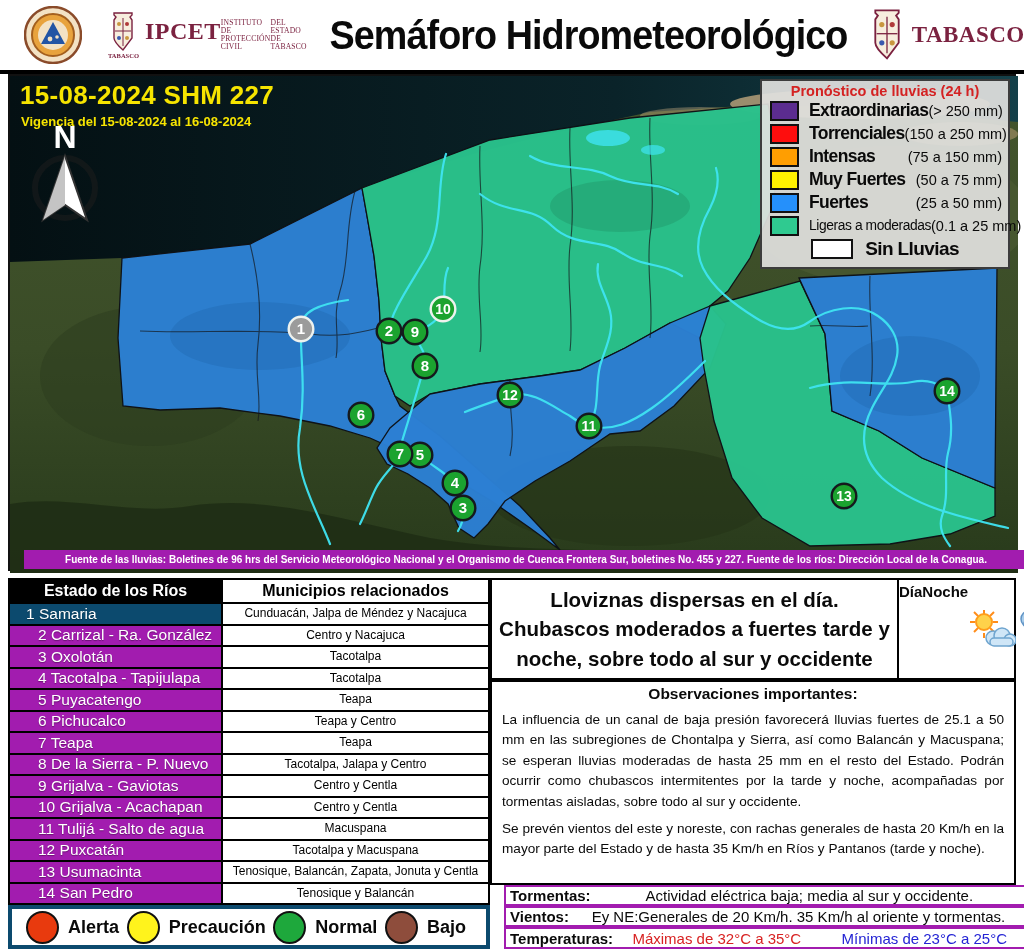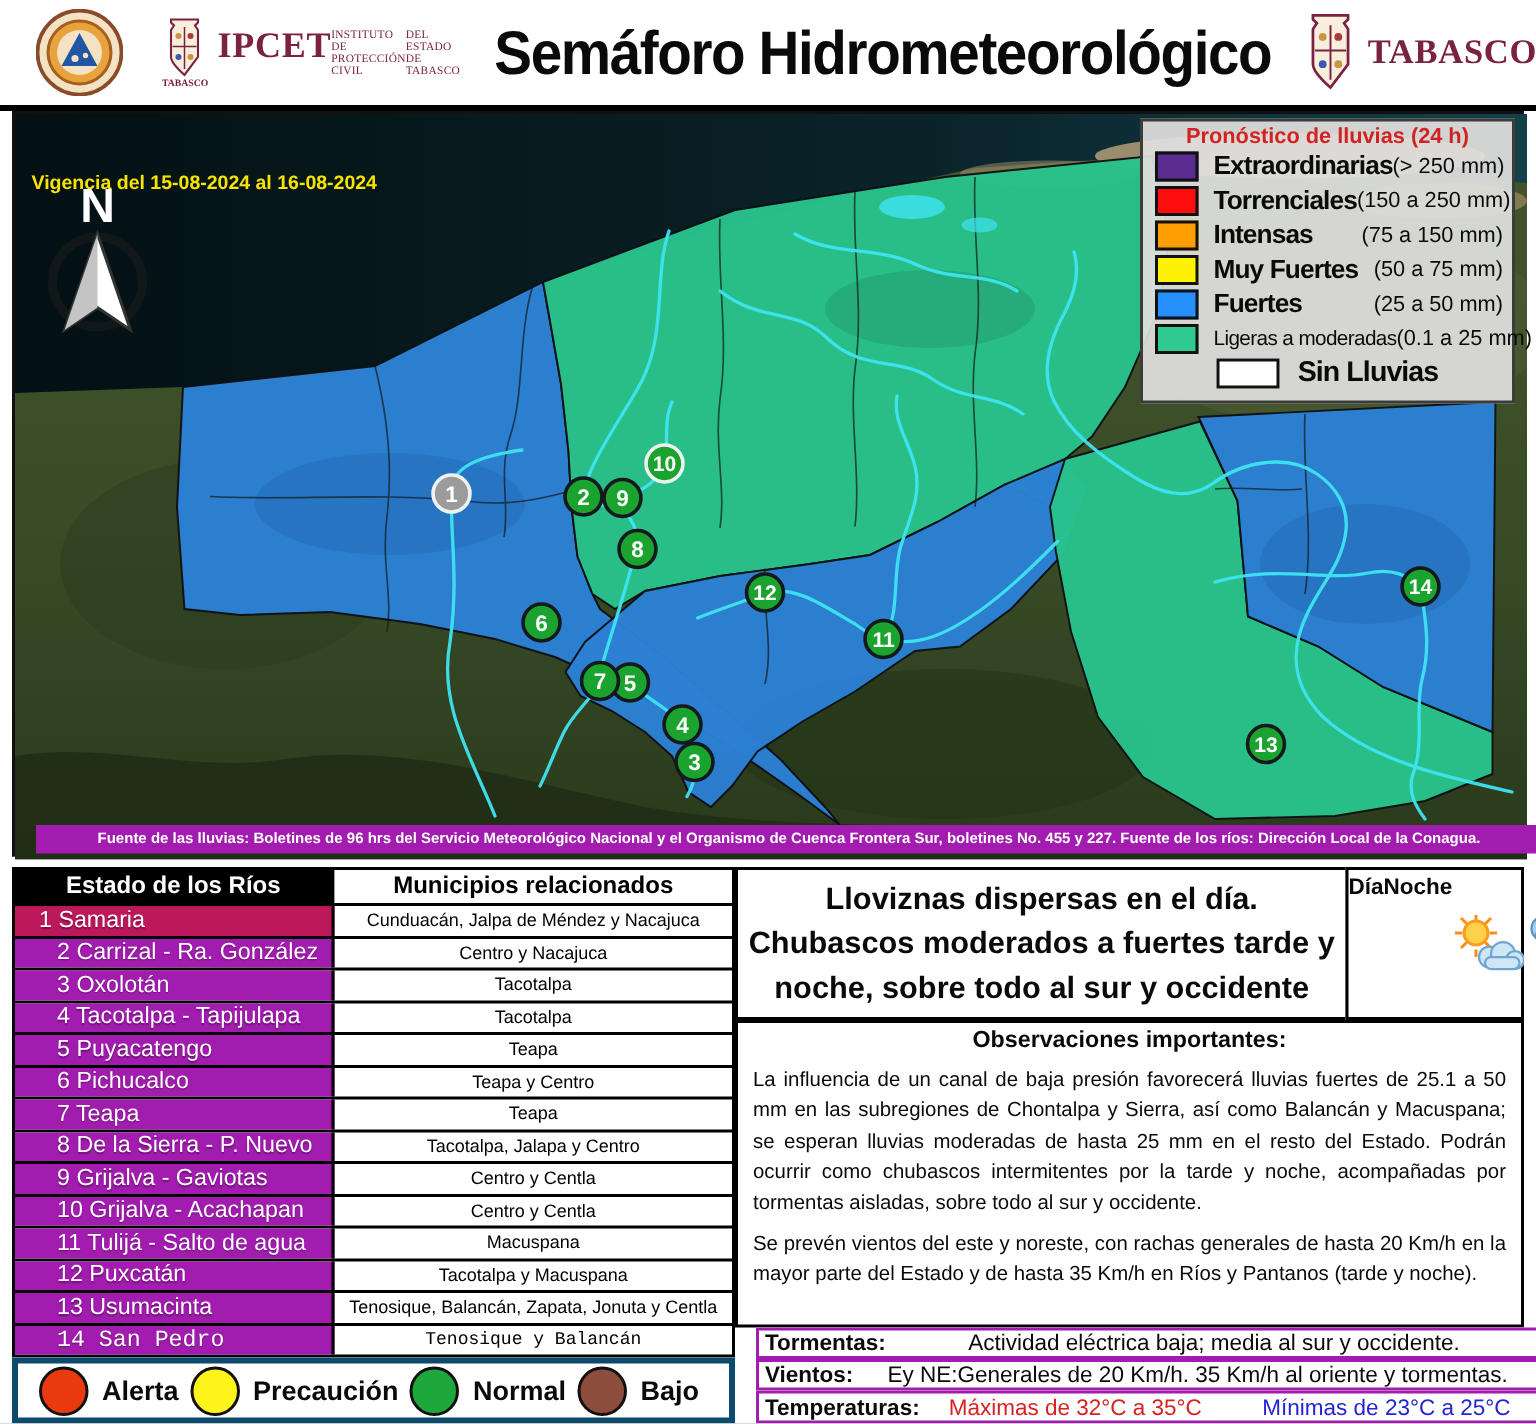--- a/index.html
+++ b/index.html
@@ -40,23 +40,23 @@
   .leg-row.row6 .leg-sw{width:42px;margin-left:0;background:#fff;}
   .leg-row.row6 .leg-lab{font-size:19px;margin-left:0;}
 
   
   .tbl{position:absolute;left:8px;top:578px;width:482px;height:327px;border:2px solid #000;background:#fff;display:flex;flex-direction:column;}
   .tbl-head{display:flex;height:24px;border-bottom:2px solid #000;flex:0 0 auto;}
   .th1{width:213px;background:#000;color:#fff;font-weight:bold;font-size:16px;display:flex;align-items:center;justify-content:center;border-right:2px solid #000;}
   .th2{flex:1;background:#fff;color:#000;font-weight:bold;font-size:16px;display:flex;align-items:center;justify-content:center;}
   .tbl-body{flex:1;display:flex;flex-direction:column;}
   .trow{flex:1;display:flex;border-bottom:2px solid #000;}
-  .trow:last-child{border-bottom:none;font-family:Liberation Mono, monospace;}
+  .trow:last-child{border-bottom:none;}
   .tc1{width:213px;color:#fff;font-size:15.5px;display:flex;align-items:center;padding-left:5px;border-right:2px solid #000;text-shadow:0 1px 1px rgba(0,0,0,.35);}
-  .tc1.gray{background:#be185d;padding-left:16px;}
+  .tc1.gray{background:#0c4a6e;padding-left:16px;}
   .tc1.green{background:#a21caf;padding-left:28px;}
   .tc2{flex:1;font-size:12px;color:#000;display:flex;align-items:center;justify-content:center;text-align:center;line-height:1.05;padding:0 2px;}
 
   
   .stleg{position:absolute;left:8px;top:905px;width:482px;height:44px;border:4px solid #0c4a6e;background:#fff;display:flex;align-items:center;justify-content:space-between;padding:0 20px 0 14px;}
   .st-item{display:flex;align-items:center;gap:9px;}
   .st-dot{width:33px;height:33px;border-radius:50%;border:2px solid #111;flex:0 0 auto;}
   .st-lab{font-weight:bold;font-size:18px;color:#0a0a0a;white-space:nowrap;}
 
   
@@ -214,20 +214,21 @@
           <text x="579" y="350" text-anchor="middle" dy=".36em" font-size="14" font-weight="bold" fill="#ffffff" font-family="Liberation Sans, sans-serif" data-interactable="false">11</text>
           <circle cx="500" cy="319" r="12.3" fill="#1ba32f" stroke="#15191d" stroke-width="2.4" data-interactable="false"></circle>
           <text x="500" y="319" text-anchor="middle" dy=".36em" font-size="14" font-weight="bold" fill="#ffffff" font-family="Liberation Sans, sans-serif" data-interactable="false">12</text>
           <circle cx="834" cy="420" r="12.3" fill="#1ba32f" stroke="#15191d" stroke-width="2.4" data-interactable="false"></circle>
           <text x="834" y="420" text-anchor="middle" dy=".36em" font-size="14" font-weight="bold" fill="#ffffff" font-family="Liberation Sans, sans-serif" data-interactable="false">13</text>
           <circle cx="937" cy="315" r="12.3" fill="#1ba32f" stroke="#15191d" stroke-width="2.4" data-interactable="false"></circle>
           <text x="937" y="315" text-anchor="middle" dy=".36em" font-size="14" font-weight="bold" fill="#ffffff" font-family="Liberation Sans, sans-serif" data-interactable="false">14</text>
         </g>
     </svg>
 
+    <div class="bulletin" data-interactable="false">15-08-2024 SHM 227</div>
     <div class="validity" data-interactable="false">Vigencia del 15-08-2024 al 16-08-2024</div>
 
     <svg class="north" width="74" height="104" viewBox="0 0 74 104" data-interactable="false">
       <text x="37" y="28" text-anchor="middle" font-size="32" font-weight="bold" fill="#fff" font-family="Liberation Sans, sans-serif" data-interactable="false">N</text>
       <circle cx="37" cy="68" r="30" fill="none" stroke="#1d1d1d" stroke-width="6" opacity=".55"></circle>
       <polygon points="37,36 15,100 37,85 59,100" fill="#ffffff" stroke="#333" stroke-width="2"></polygon>
       <polygon points="37,36 15,100 37,85" fill="#c4c4c4"></polygon>
     </svg>
 
     <div class="rainleg" data-interactable="false">

